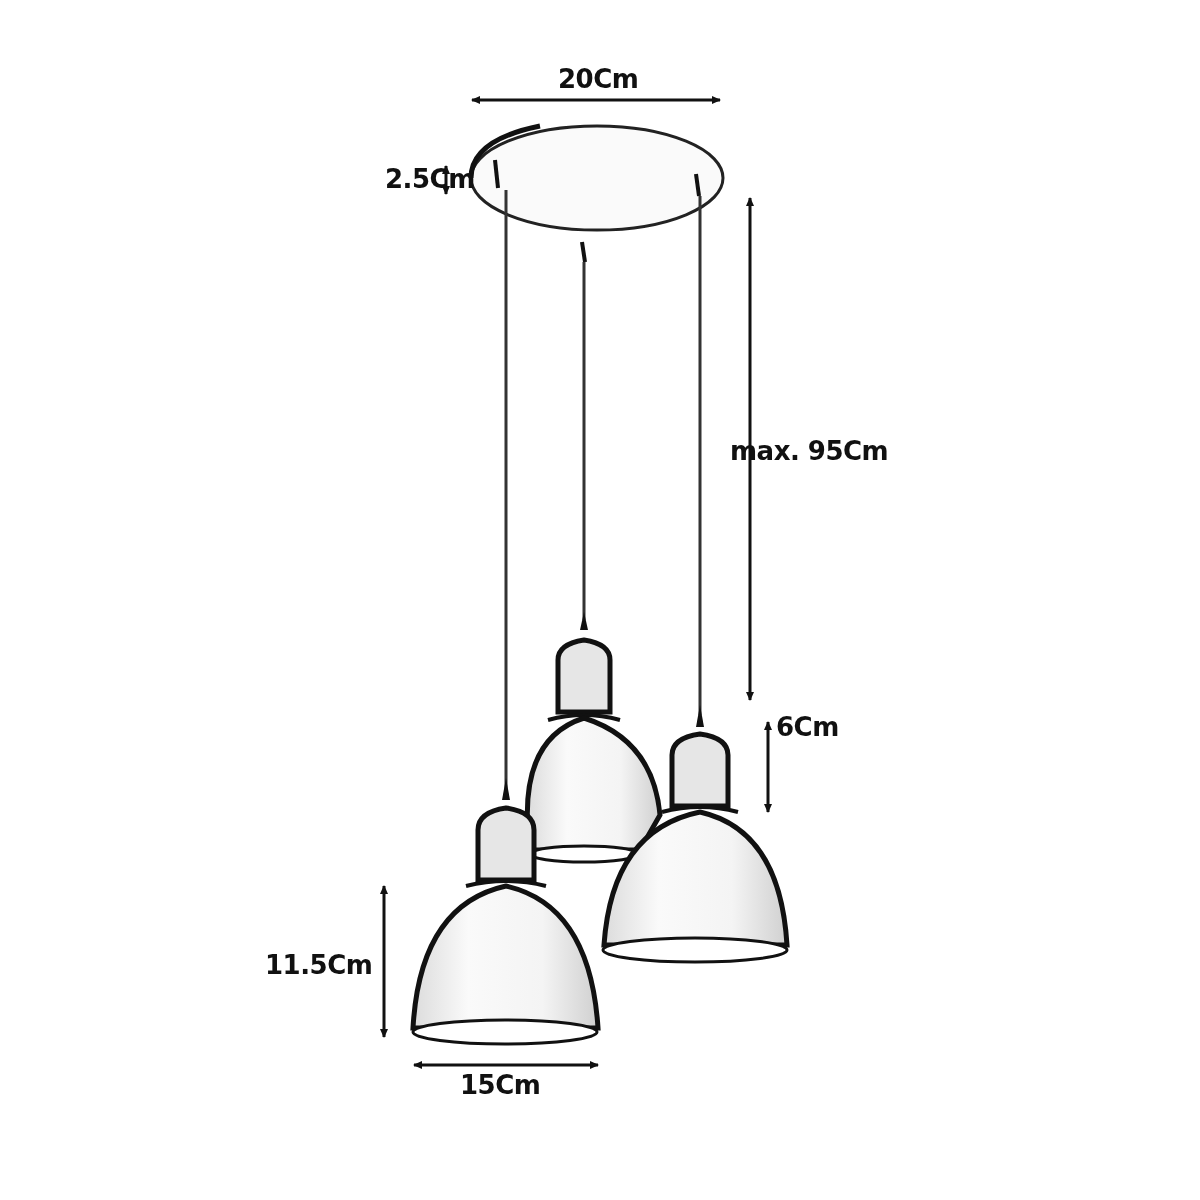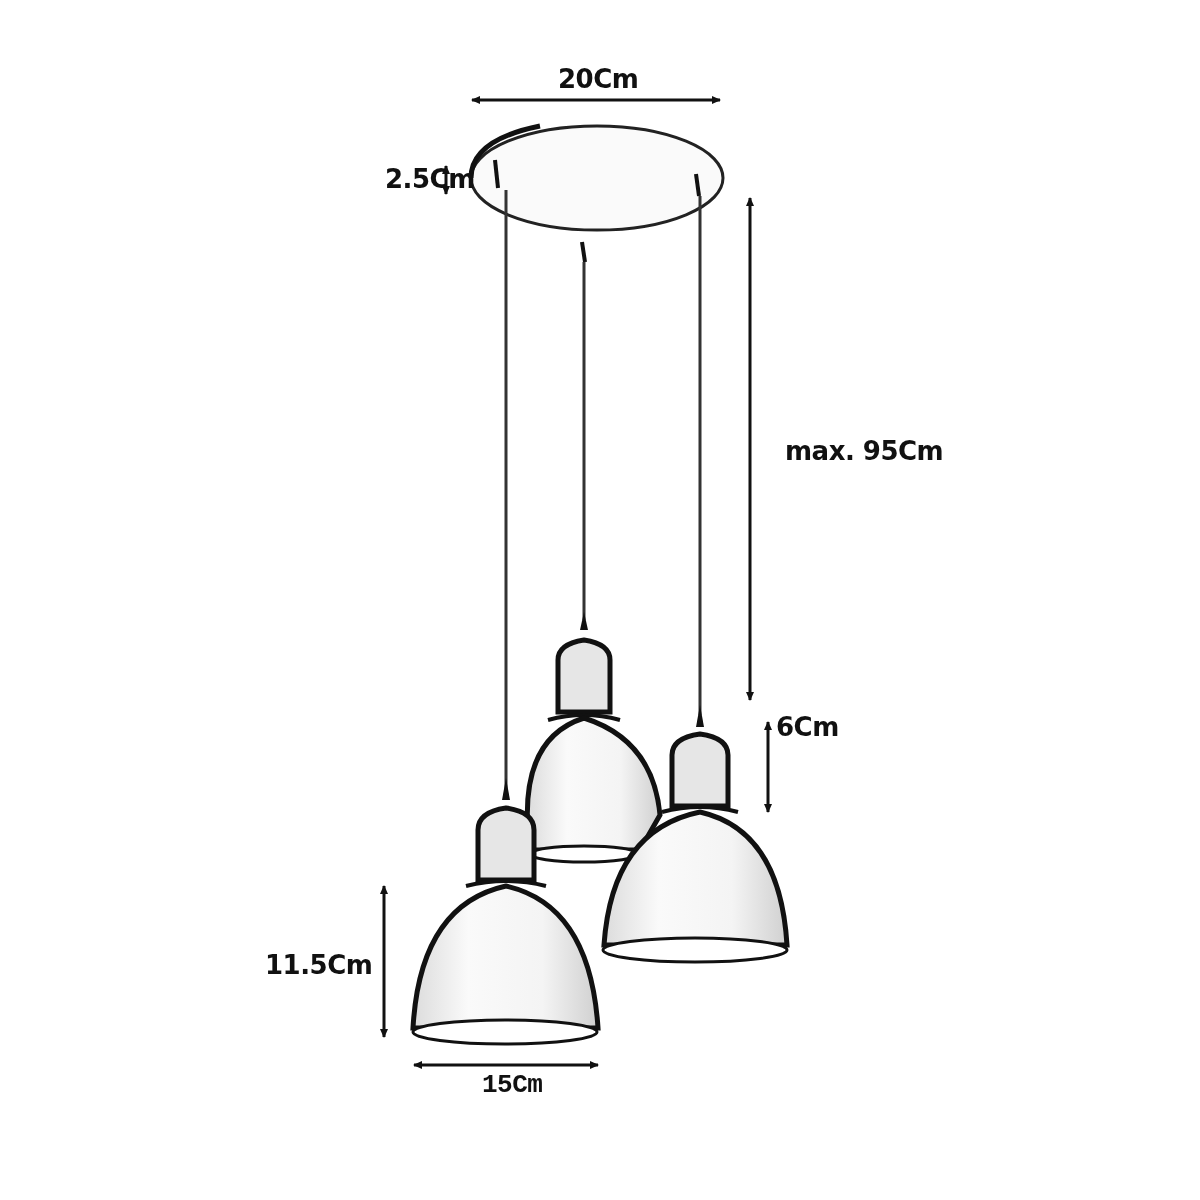--- a/index.html
+++ b/index.html
@@ -64,16 +64,16 @@
   <line x1="472" y1="100" x2="720" y2="100" stroke="#111" stroke-width="3" marker-start="url(#ah)" marker-end="url(#ah)"></line>
   <line x1="446" y1="166" x2="446" y2="194" stroke="#111" stroke-width="3" marker-start="url(#ah)" marker-end="url(#ah)"></line>
   <line x1="750" y1="198" x2="750" y2="700" stroke="#111" stroke-width="3" marker-start="url(#ah)" marker-end="url(#ah)"></line>
   <line x1="768" y1="722" x2="768" y2="812" stroke="#111" stroke-width="3" marker-start="url(#ah)" marker-end="url(#ah)"></line>
   <line x1="384" y1="886" x2="384" y2="1037" stroke="#111" stroke-width="3" marker-start="url(#ah)" marker-end="url(#ah)"></line>
   <line x1="414" y1="1065" x2="598" y2="1065" stroke="#111" stroke-width="3" marker-start="url(#ah)" marker-end="url(#ah)"></line>
 </svg>
 
 <div class="lbl" style="left:558px; top:64px;">20Cm</div>
 <div class="lbl" style="left:346px; top:164px;margin-left:39px;">2.5Cm</div>
-<div class="lbl" style="left:785px; top:436px;">max. 95Cm</div>
+<div class="lbl" style="left:730px; top:436px;">max. 95Cm</div>
 <div class="lbl" style="left:776px; top:712px;">6Cm</div>
 <div class="lbl" style="left:265px; top:950px;">11.5Cm</div>
-<div class="lbl" style="left:482px; top:1070px;font-family:Liberation Mono, monospace;">15Cm</div>
+<div class="lbl" style="left:460px; top:1070px;">15Cm</div>
 
 </body></html>

